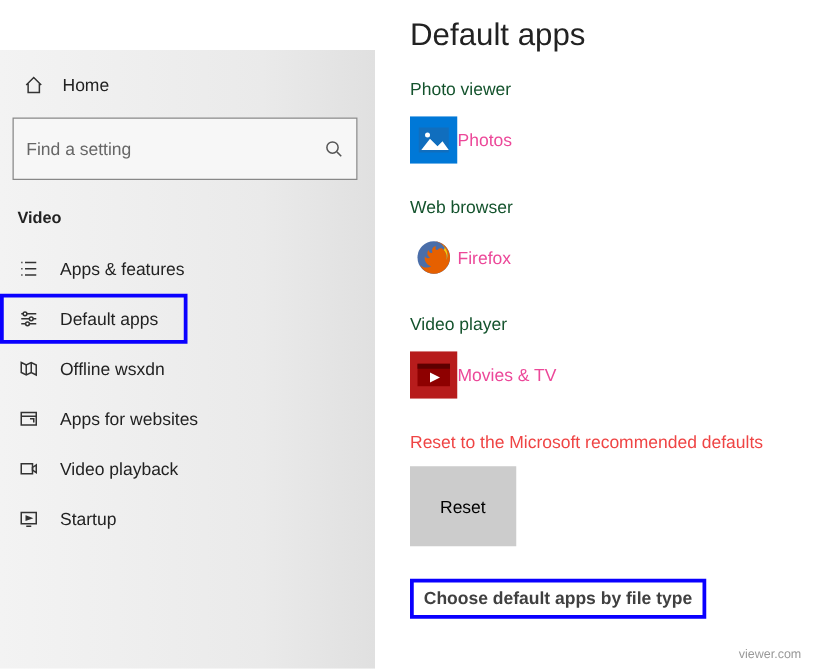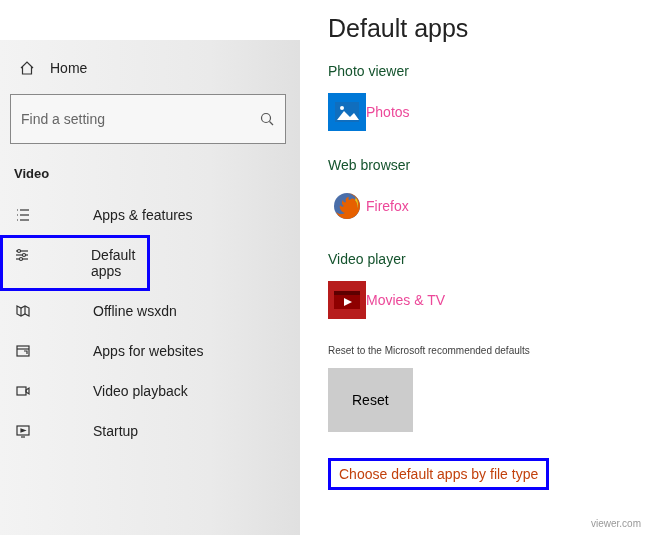--- a/index.html
+++ b/index.html
@@ -6,35 +6,35 @@
     body { width: 651px; height: 535px; background: #fff; display: flex; overflow: hidden; }
     .sidebar { width: 300px; background: linear-gradient(to right, #f3f3f3 0%, #eaeaea 70%, #e0e0e0 100%); padding: 14px 0 0 0; position: relative; margin-top: 40px; }
     .home-row { display: flex; align-items: center; padding: 6px 18px; cursor: pointer; }
     .home-row .icon { width: 18px; display: flex; justify-content: center; }
     .home-row .label { margin-left: 14px; font-size: 14px; color: #222; }
     .search-box { margin: 12px 14px 18px 10px; border: 1px solid #888; height: 50px; display: flex; align-items: center; padding: 0 10px; background: #f7f7f7; }
     .search-box input { flex: 1; border: none; background: transparent; font-size: 14px; color: #555; outline: none; }
     .search-box input::placeholder { color: #666; }
     .search-box .search-icon { color: #555; }
     .section-title { font-size: 13px; font-weight: 600; color: #222; padding: 4px 14px 14px 14px; }
-    .nav-item { display: flex; align-items: flex-start; padding: 12px 14px 12px 14px; cursor: pointer; gap: 45px; }
+    .nav-item { display: flex; align-items: flex-start; padding: 12px 14px 12px 14px; cursor: pointer; }
     .nav-item .icon { width: 18px; display: flex; justify-content: center; color: #333; }
     .nav-item .label { margin-left: 16px; font-size: 14px; color: #222; }
     .nav-item.selected { border: 3px solid #0a00ff; padding: 9px 11px 9px 11px; margin-right: 150px; }
     .main { flex: 1; padding: 14px 0 0 28px; position: relative; }
     .page-title { font-size: 25px; font-weight: 400; color: #222; margin-bottom: 20px; }
     .section { margin-bottom: 26px; }
     .section-label { font-size: 14px; color: #14532d; margin-bottom: 14px; }
     .app-row { display: flex; align-items: center; }
     .app-icon { width: 38px; height: 38px; display: flex; align-items: center; justify-content: center; }
     .app-name { font-size: 14px; color: #ec4899; }
-    .reset-text { font-size: 10px; color: #404040; margin-bottom: 12px; }
+    .reset-text { font-size: 14px; color: #ef4444; margin-bottom: 12px; }
     .reset-btn { background: #ccc; border: none; padding: 24px 24px; font-size: 14px; color: #000000; cursor: pointer; }
     .link-box { border: 3px solid #0a00ff; display: inline-block; padding: 4px 8px; }
-    .link-box span { color: #c2410c; font-size: 14px; }
+    .link-box span { color: #404040; font-size: 14px; font-weight: bold; }
     .watermark { position: absolute; bottom: 6px; right: 10px; font-size: 10px; color: #999; }
     svg { display: block; }
   </style>
 </head>
 <body>
 
 <div class="sidebar">
   <div class="home-row">
     <span class="icon">
       <svg width="16" height="16" viewBox="0 0 16 16" fill="none" stroke="#333" stroke-width="1.2">

